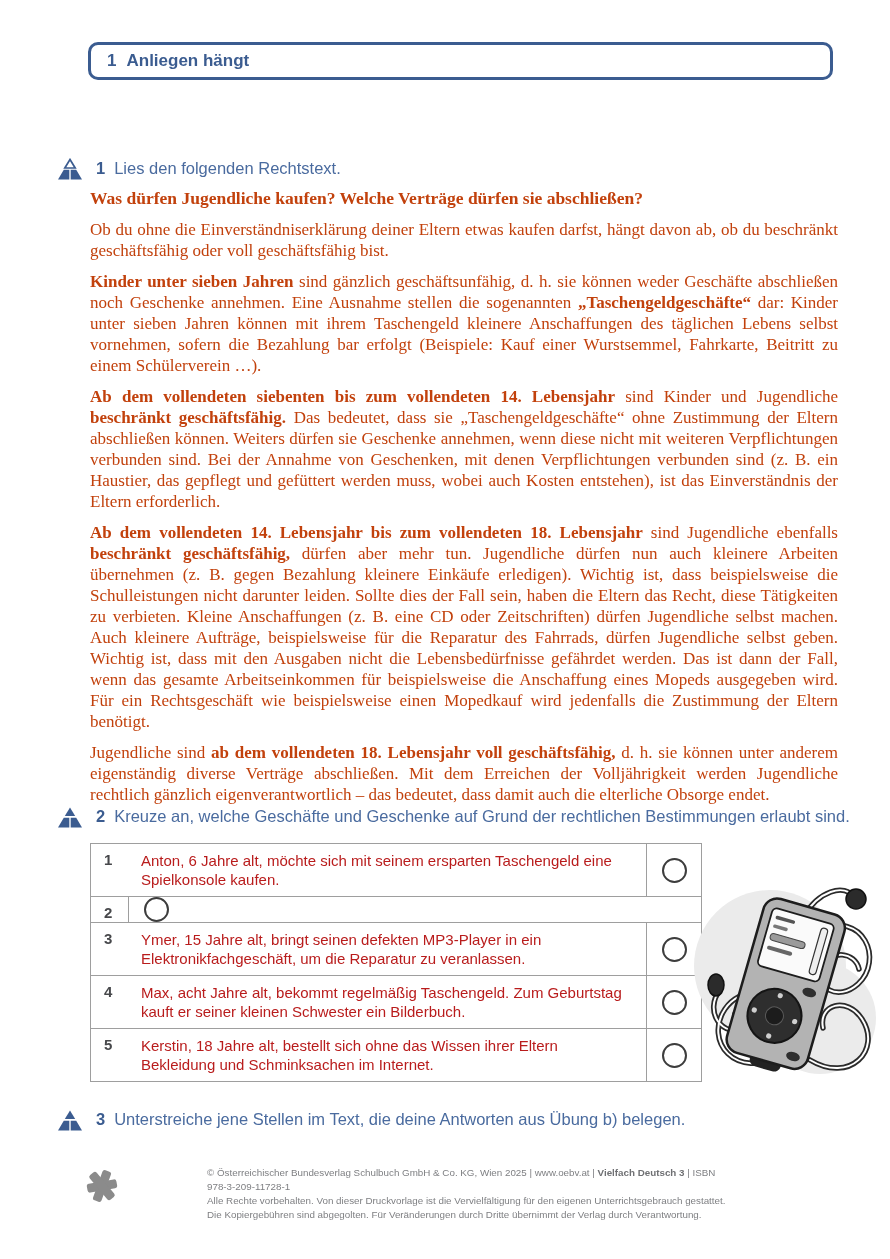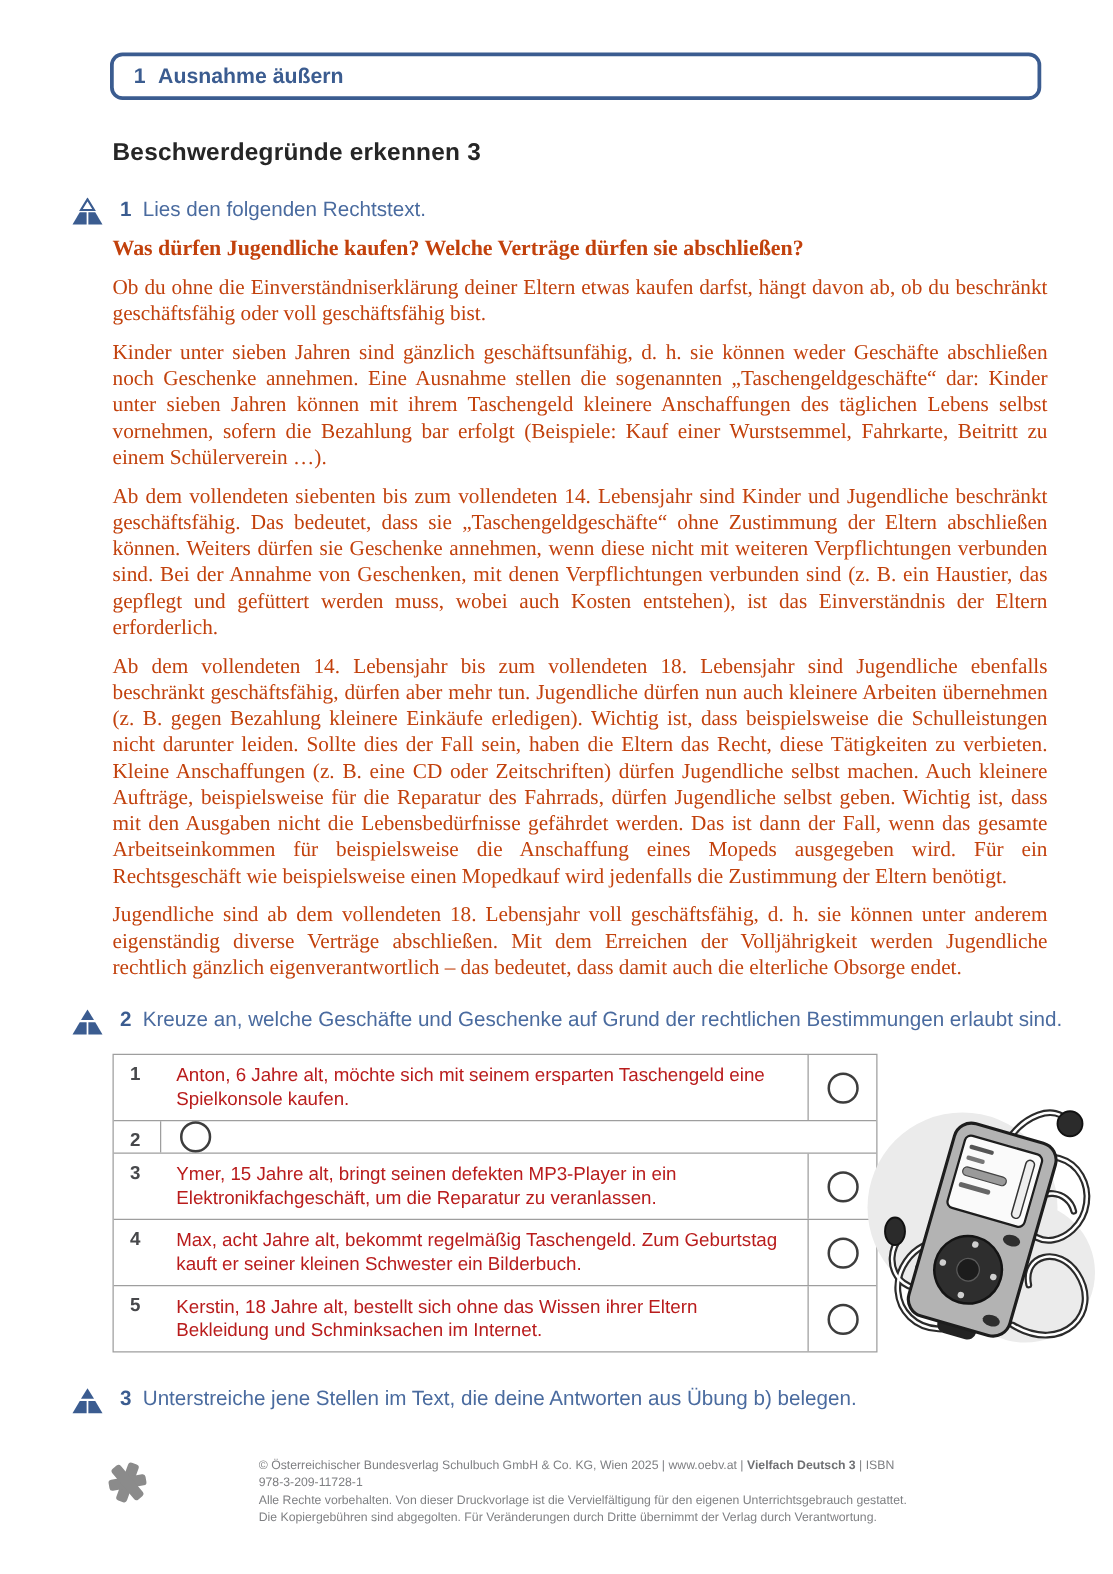--- a/index.html
+++ b/index.html
@@ -34,21 +34,21 @@
   .pyr.lvl2 .top{fill:#3b5c90;}
 
   
   .legal{
     position:absolute;left:90px;top:188px;width:748px;
     font-family:"Liberation Serif",serif;font-size:17px;line-height:21px;
     color:#c2410c;text-align:justify;
   }
   .legal .question{font-weight:bold;margin:0 0 10px 0;font-size:17.5px;}
   .legal p{margin:0 0 10px 0;}
-  .legal strong{font-weight:normal;}
+  .legal strong{font-weight:bold;}
 
   .source-line{
     position:absolute;right:52px;top:753px;width:786px;
     text-align:right;font-size:11.5px;color:#4d4e52;
   }
 
   
   .answer-table{
     position:absolute;left:90px;top:843px;width:612px;
     border:1px solid #9e9e9e;box-sizing:border-box;background:#fff;
@@ -81,24 +81,23 @@
   .footer-text{font-size:9.8px;line-height:14px;color:#7e7f82;width:520px;}
   .footer-text b{color:#6f7073;}
 </style>
 </head>
 <body>
 
 <div class="page">
 
   <div class="unit-box">
     <span>1</span>
-    <span>Ausnahme äußern</span>
-  </div>
-
-  <div class="page-title">Beschwerdegründe erkennen 3</div>
+    <span>Anliegen hängt</span>
+  </div>
+
 
   <div class="ex-row" style="top:159px;">
     <span class="pyr lvl1">
       <svg viewBox="0 0 26 23">
           <polygon class="top" points="13,1.5 18.2,10 7.8,10"></polygon>
           <polygon class="bot" points="6.8,11.8 12.3,11.8 12.3,21.5 1,21.5"></polygon>
           <polygon class="bot" points="13.7,11.8 19.2,11.8 25,21.5 13.7,21.5"></polygon>
         </svg>
     </span>
     <span class="ex-num">1</span>

